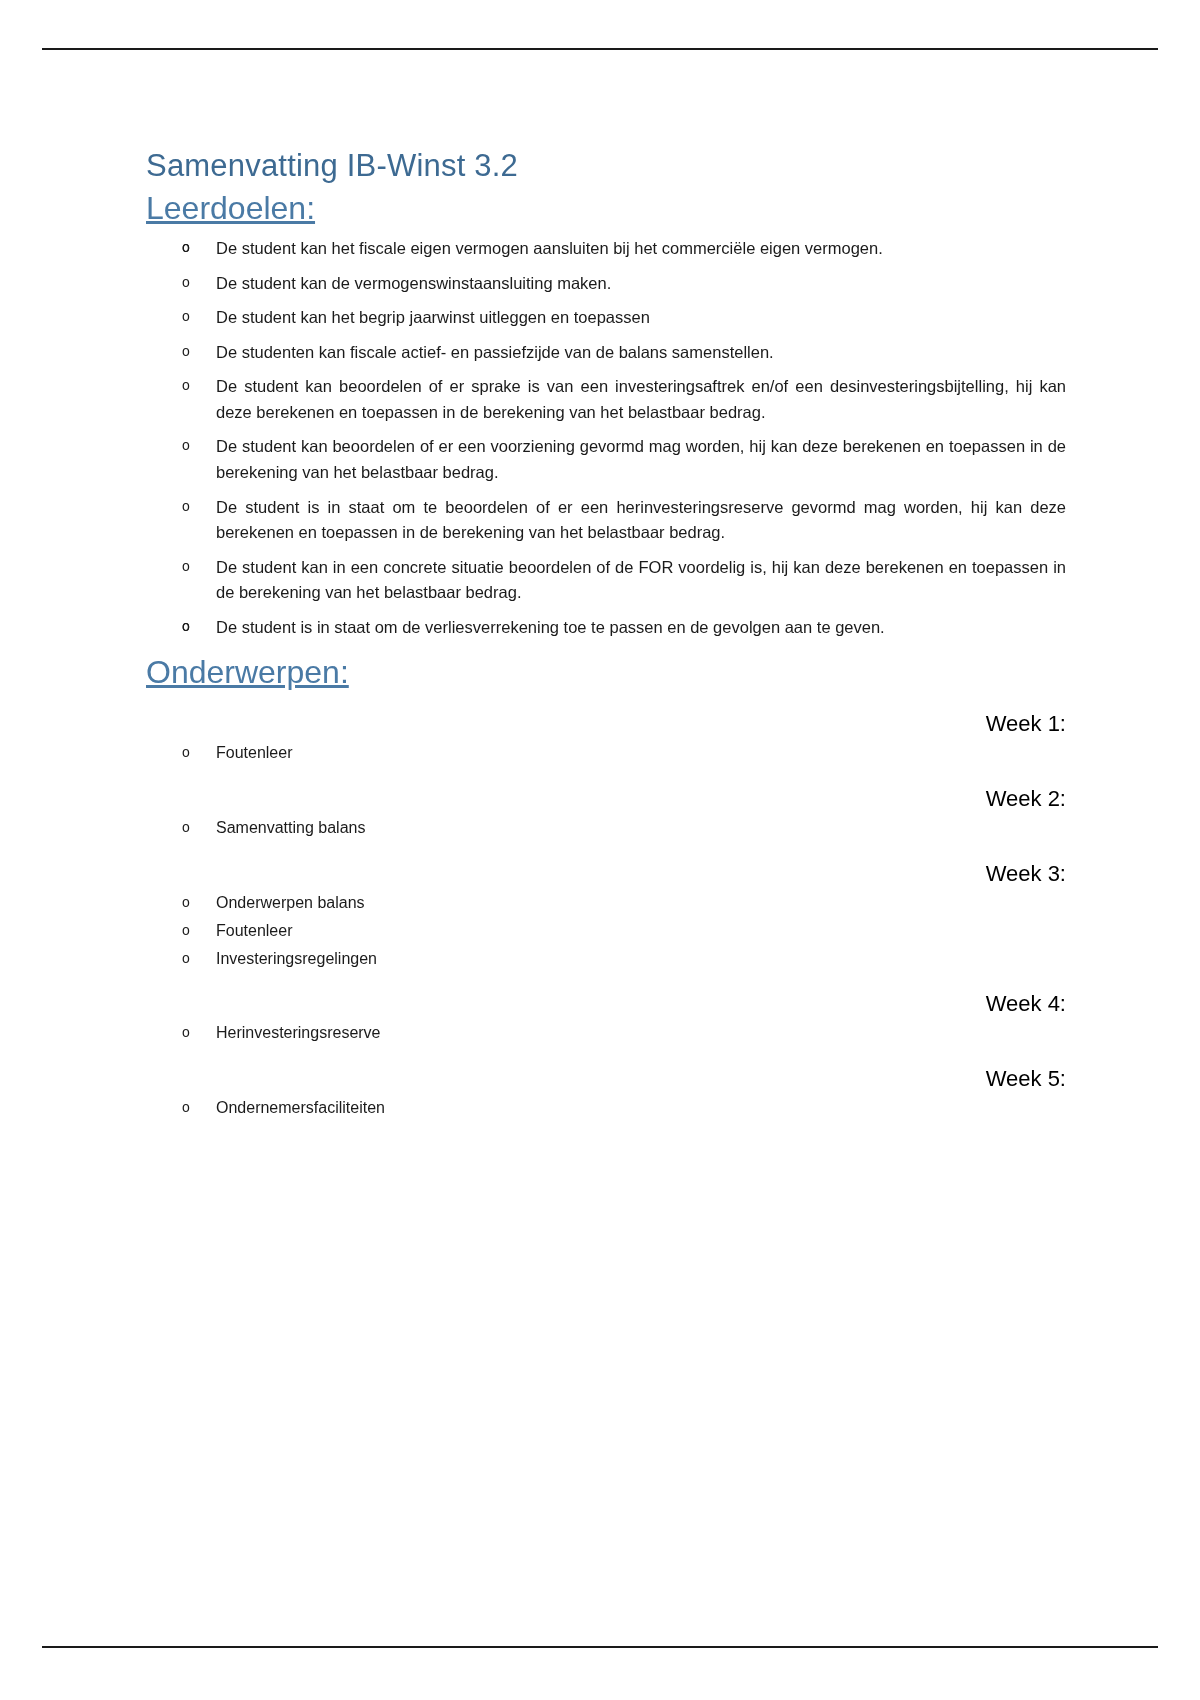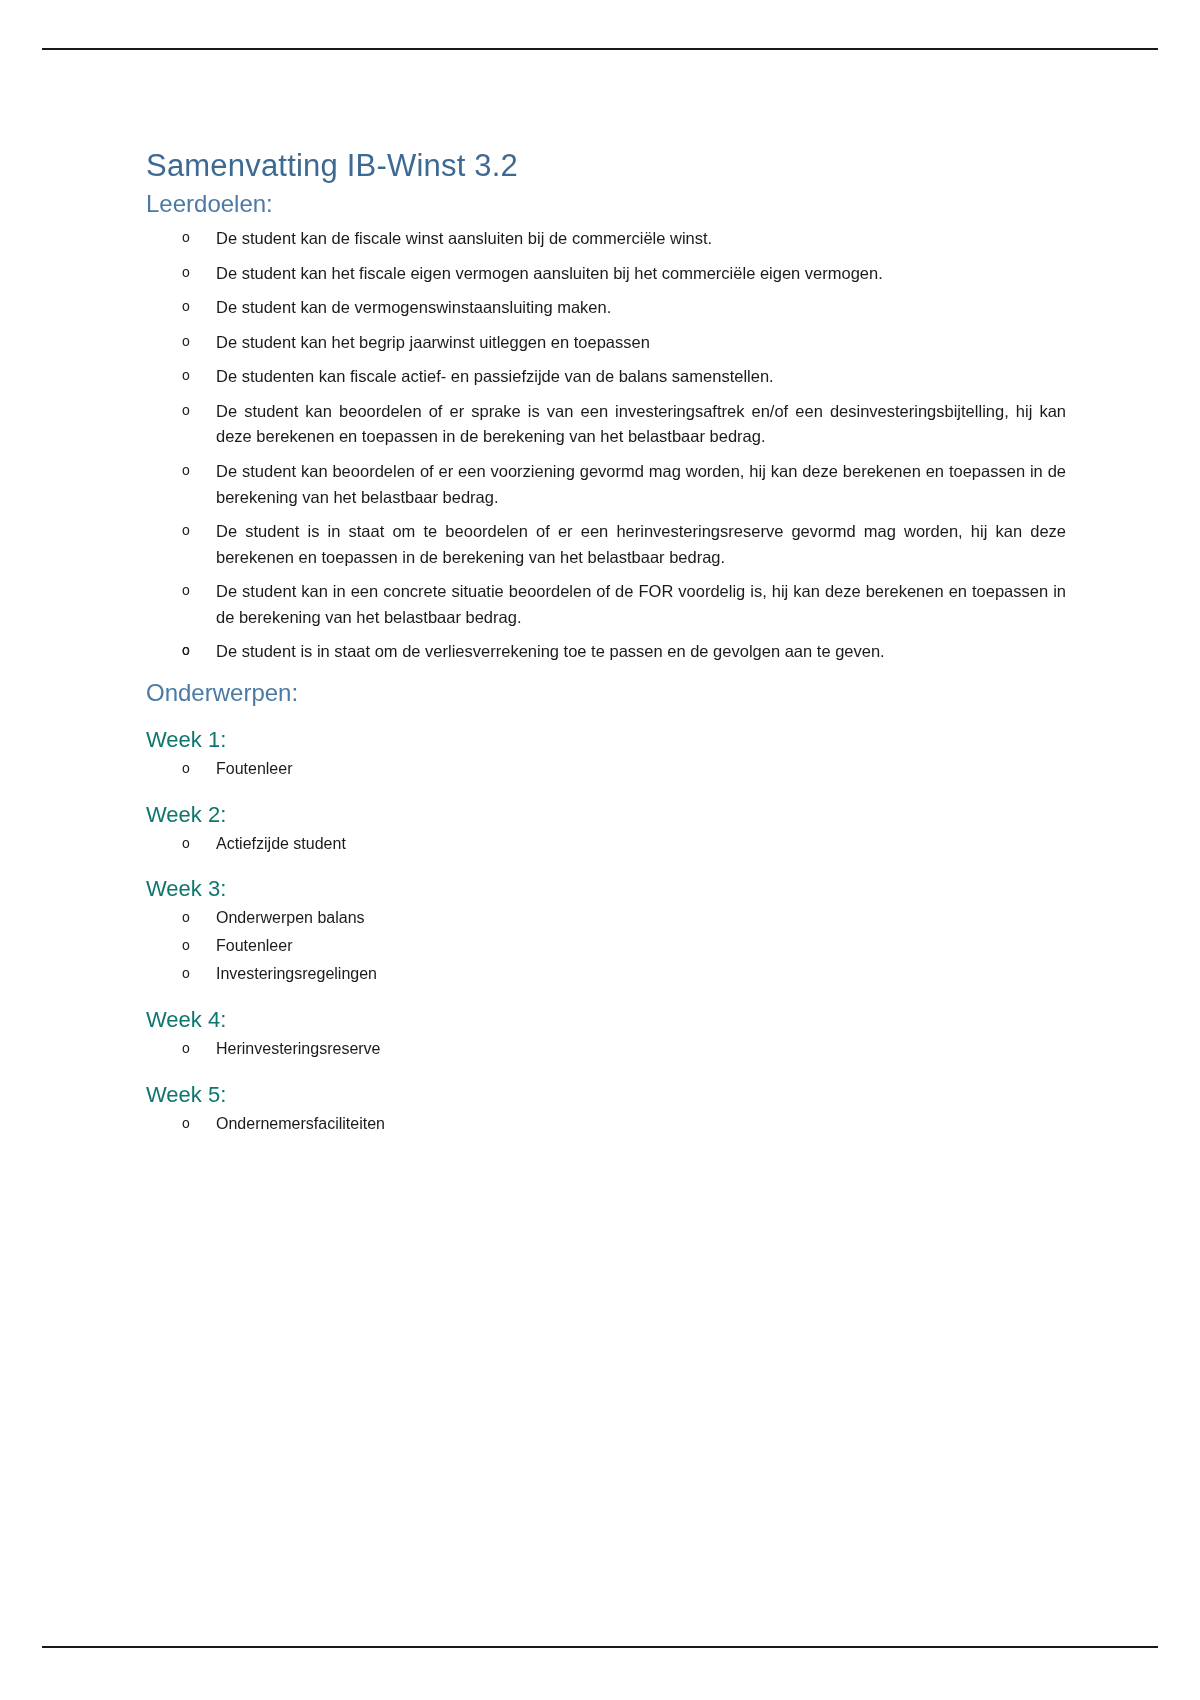--- a/index.html
+++ b/index.html
@@ -45,33 +45,35 @@
     width: 920px;
   }
   h1.doc-title {
     font-size: 31px;
     font-weight: normal;
     color: #3d6a92;
     margin: 0 0 6px 0;
     letter-spacing: 0.2px;
   }
   h2.section-title {
-    font-size: 24px;
+    font-size: 32px;
     font-weight: normal;
     color: #4a7aa5;
     margin: 6px 0 8px 0;
+    text-decoration: underline;
   }
   h2.section-title.spaced {
     margin-top: 14px;
   }
   h3.week-title {
     font-size: 22px;
     font-weight: normal;
-    color: #0f766e;
+    color: #000000;
     margin: 20px 0 4px 0;
+    text-align: right;
   }
   ul.bullets {
     list-style: none;
     margin: 0;
     padding: 0;
   }
   ul.bullets li {
     position: relative;
     padding-left: 70px;
     margin-bottom: 9px;
@@ -107,21 +109,20 @@
 
   <div class="content">
 
     <h1 class="doc-title">Samenvatting IB-Winst 3.2</h1>
 
     <h2 class="section-title">Leerdoelen:</h2>
 
     <ul class="bullets goal-group">
       <li>
         <span class="marker">o</span>
-        <span>De student kan de fiscale winst aansluiten bij de commerciële winst.</span>
       </li>
       <li>
         <span class="marker">o</span>
         <span>De student kan het fiscale eigen vermogen aansluiten bij het commerciële eigen vermogen.</span>
       </li>
       <li>
         <span class="marker">o</span>
         <span>De student kan de vermogenswinstaansluiting maken.</span>
       </li>
       <li>
@@ -164,21 +165,21 @@
       <li>
         <span class="marker">o</span>
         <span>Foutenleer</span>
       </li>
     </ul>
 
     <h3 class="week-title">Week 2:</h3>
     <ul class="bullets topics">
       <li>
         <span class="marker">o</span>
-        <span>Actiefzijde student</span>
+        <span>Samenvatting balans</span>
       </li>
     </ul>
 
     <h3 class="week-title">Week 3:</h3>
     <ul class="bullets topics">
       <li>
         <span class="marker">o</span>
         <span>Onderwerpen balans</span>
       </li>
       <li>

